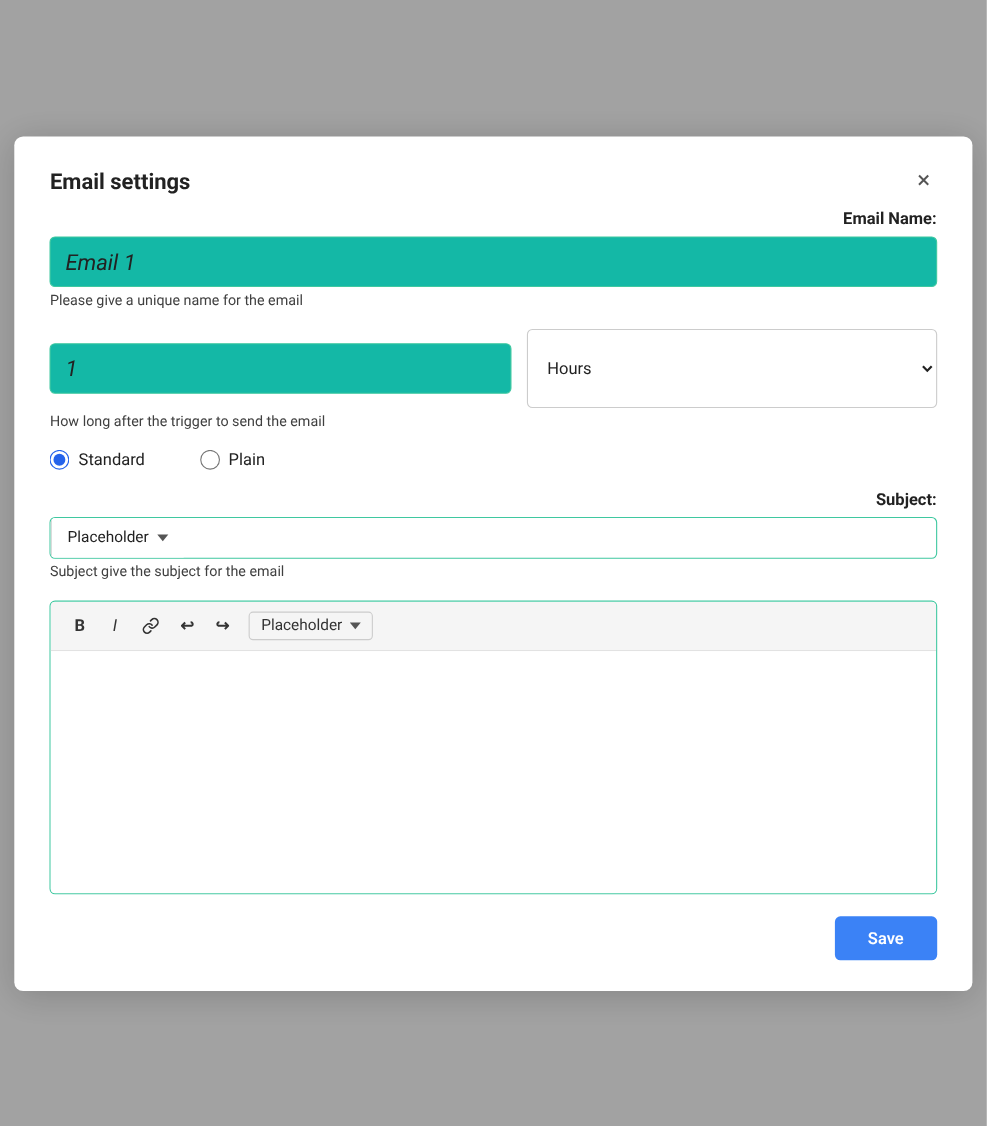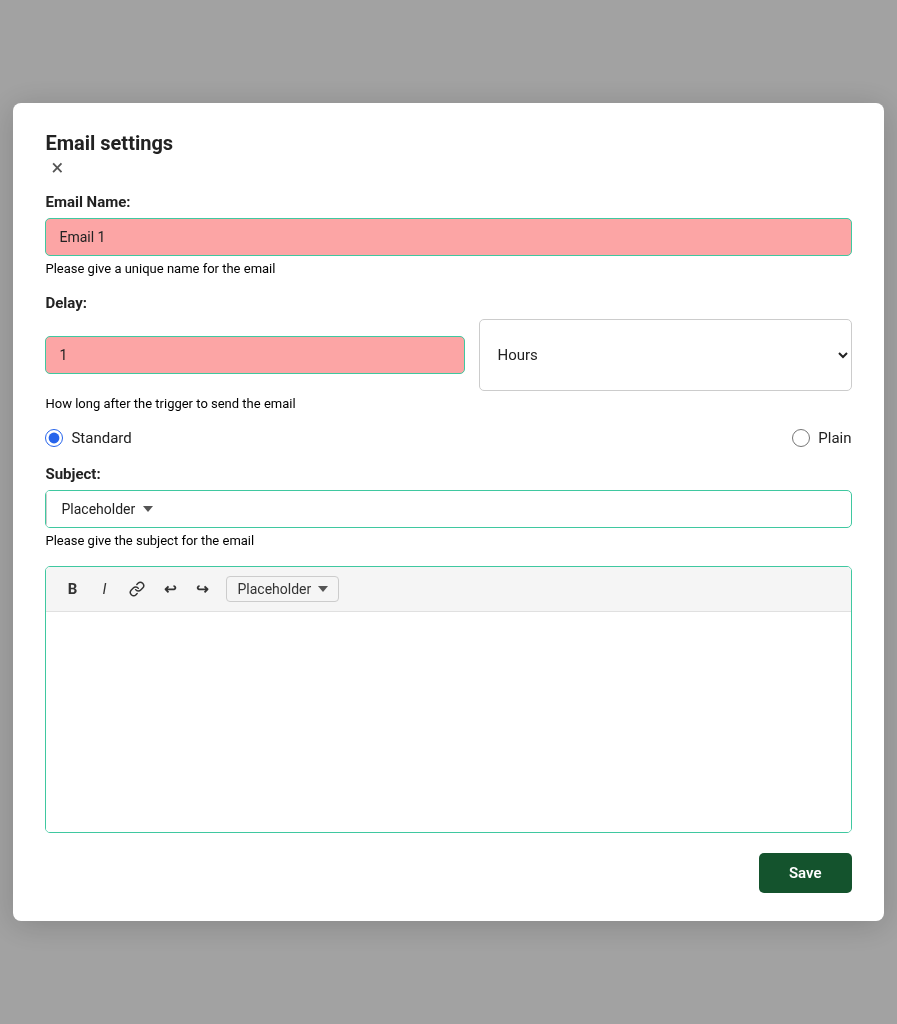--- a/index.html
+++ b/index.html
@@ -33,23 +33,22 @@
       padding: 28px 32px 28px 32px;
       width: 880px;
       max-width: 97vw;
       box-shadow: 0 4px 32px rgba(0,0,0,0.18);
       position: relative;
     }
 
     .modal-header {
       display: flex;
       justify-content: space-between;
-      align-items: flex-start;
+      align-items: center;
       margin-bottom: 12px;
-      flex-direction: column;
     }
 
     .modal-title {
       font-size: 20px;
       font-weight: 700;
       color: #222;
     }
 
     .close-btn {
       background: none;
@@ -64,36 +63,38 @@
     .form-group {
       margin-bottom: 18px;
     }
 
     .form-label {
       font-size: 15px;
       font-weight: 700;
       color: #222;
       display: block;
       margin-bottom: 7px;
+      text-align: right;
     }
 
     .form-input {
       width: 100%;
       border: 1.5px solid #3fc8a0;
       border-radius: 5px;
       padding: 10px 13px;
-      font-size: 14px;
+      font-size: 20px;
       color: #222;
       outline: none;
-      background: #fca5a5;
+      background: #14b8a6;
+      font-style: italic;
     }
 
     .form-hint {
       font-size: 13px;
-      color: #000000;
+      color: #404040;
       margin-top: 5px;
     }
 
     .delay-row {
       display: flex;
       gap: 14px;
       align-items: center;
     }
 
     .delay-input {
@@ -112,21 +113,20 @@
       cursor: pointer;
       outline: none;
       appearance: auto;
     }
 
     .layout-row {
       display: flex;
       gap: 50px;
       align-items: center;
       margin-top: 4px;
-      justify-content: space-between;
     }
 
     .radio-option {
       display: flex;
       align-items: center;
       gap: 8px;
       cursor: pointer;
       font-size: 15px;
       color: #222;
     }
@@ -228,21 +228,21 @@
       outline: none;
     }
 
     .save-row {
       display: flex;
       justify-content: flex-end;
       margin-top: 20px;
     }
 
     .save-btn {
-      background: #14532d;
+      background: #3b82f6;
       color: #fff;
       border: none;
       border-radius: 5px;
       padding: 11px 30px;
       font-size: 15px;
       font-weight: 600;
       cursor: pointer;
       text-align: center;
     }
 
@@ -272,21 +272,20 @@
       <button class="close-btn">×</button>
     </div>
 
     <div class="form-group">
       <label class="form-label">Email Name:</label>
       <input class="form-input" type="text" value="Email 1" style="">
       <div class="form-hint">Please give a unique name for the email</div>
     </div>
 
     <div class="form-group">
-      <label class="form-label">Delay:</label>
       <div class="delay-row">
         <input class="form-input delay-input" type="text" value="1" style="">
         <select class="delay-select">
           <option>Hours</option>
           <option>Minutes</option>
           <option>Days</option>
         </select>
       </div>
       <div class="form-hint">How long after the trigger to send the email</div>
     </div>
@@ -305,21 +304,21 @@
     </div>
 
     <div class="form-group">
       <label class="form-label">Subject:</label>
       <div class="subject-row">
         <button class="placeholder-btn">
           <span>Placeholder</span>
           <span class="chevron-down"></span>
         </button>
       </div>
-      <div class="form-hint">Please give the subject for the email</div>
+      <div class="form-hint">Subject give the subject for the email</div>
     </div>
 
     <div class="form-group">
       <div class="body-editor">
         <div class="editor-toolbar">
           <button class="toolbar-btn">B</button>
           <button class="toolbar-btn toolbar-italic">I</button>
           <button class="toolbar-btn">
             <svg width="16" height="16" viewBox="0 0 24 24" fill="none" stroke="#333" stroke-width="2.2" stroke-linecap="round" stroke-linejoin="round">
               <path d="M10 13a5 5 0 0 0 7.54.54l3-3a5 5 0 0 0-7.07-7.07l-1.72 1.71"></path>

